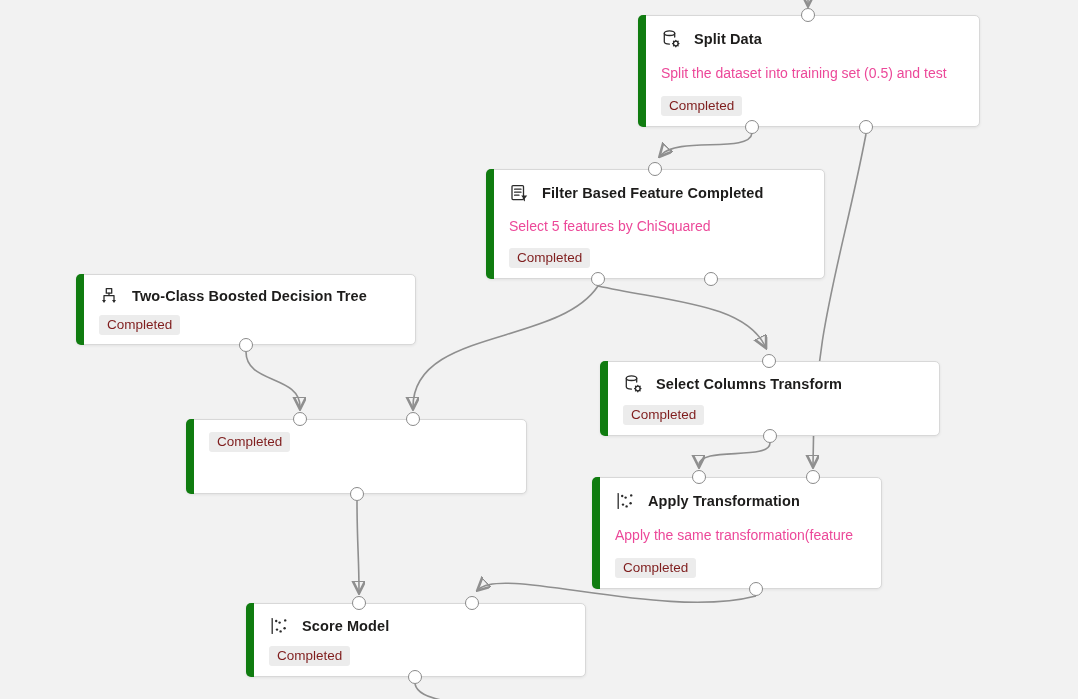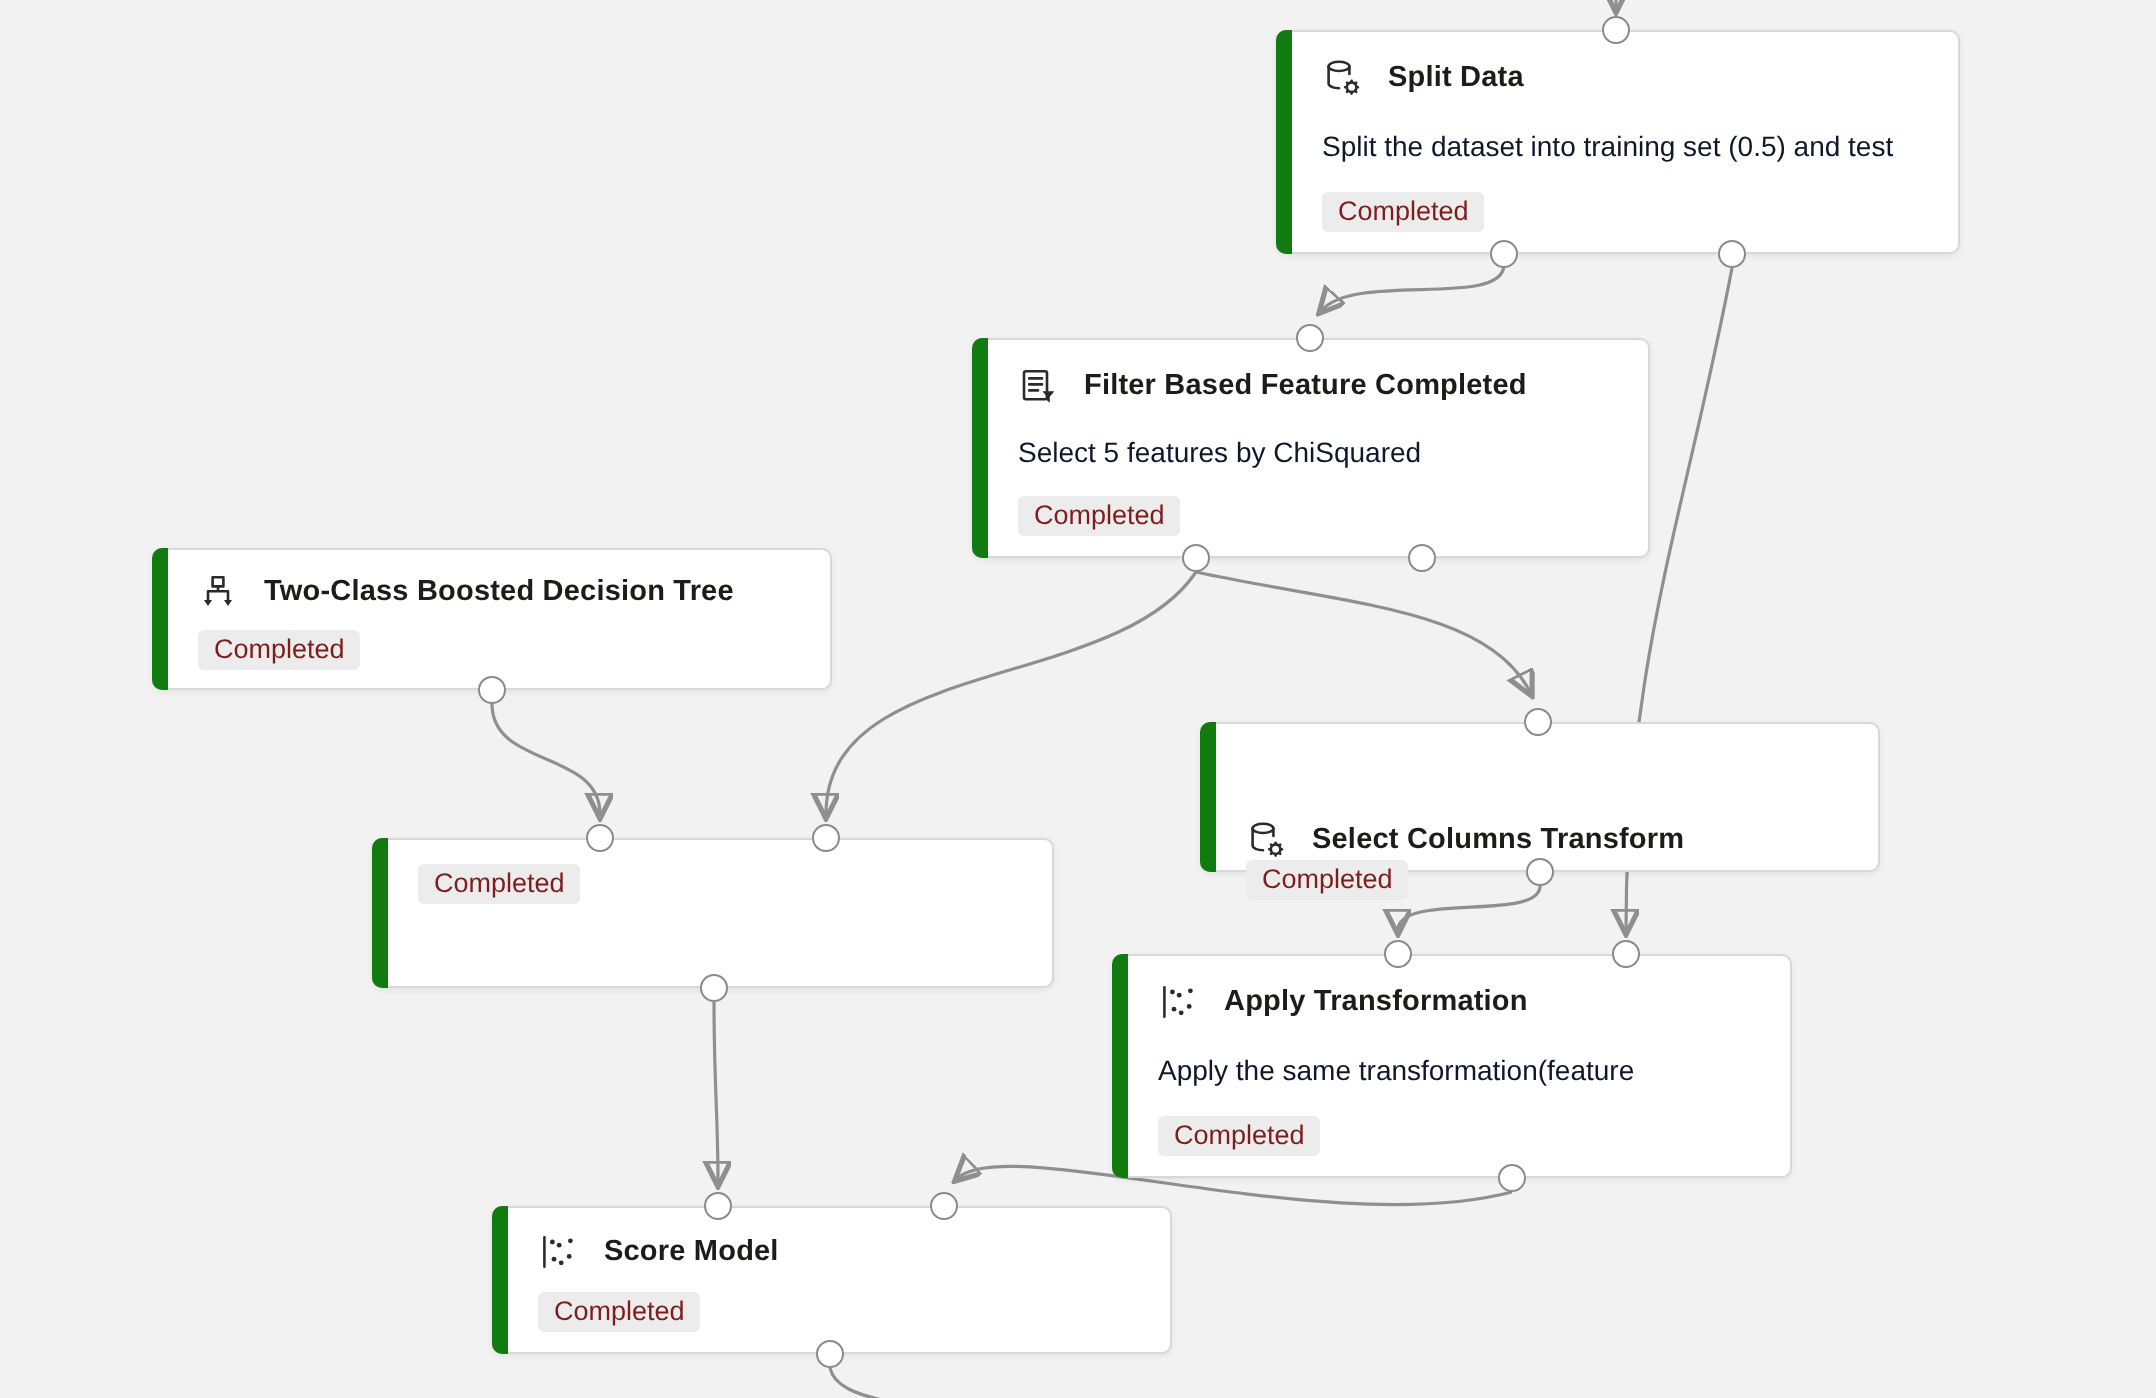--- a/index.html
+++ b/index.html
@@ -10,21 +10,21 @@
   .node{position:absolute;z-index:2;background:#ffffff;border:1px solid #d8d8d8;border-radius:5px;
         box-shadow:0 1px 3px rgba(0,0,0,0.07);box-sizing:border-box;}
   .bar{position:absolute;left:-1px;top:-1px;bottom:-1px;width:8px;background:#107c10;
        border-radius:5px 0 0 5px;}
   .content{position:absolute;left:8px;right:0;top:0;bottom:0;padding:13px 14px 10px 14px;
            display:flex;flex-direction:column;justify-content:space-between;}
   .title-row{display:flex;align-items:center;gap:13px;}
   .icon{width:20px;height:20px;flex:0 0 20px;display:inline-flex;}
   .icon svg{width:20px;height:20px;}
   .title{font-size:14.5px;font-weight:700;color:#1d1c1b;letter-spacing:.1px;white-space:nowrap;}
-  .desc{font-size:14px;color:#0f172a;white-space:nowrap;overflow:hidden;}
+  .desc{font-size:14px;color:#ec4899;white-space:nowrap;overflow:hidden;}
   .badge{align-self:flex-start;background:#ececec;border-radius:3px;padding:2px 8px 3px 8px;
          font-size:13.5px;color:#7f1d1d;}
   .port{position:absolute;z-index:3;width:14px;height:14px;border-radius:50%;background:#ffffff;
         border:1.6px solid #8a8a8a;box-sizing:border-box;}
   .nodeicon{stroke:#2b2b2b;stroke-width:1.3;fill:none;stroke-linecap:round;stroke-linejoin:round;}
   .nodeicon .f{fill:#2b2b2b;stroke:none;}
 </style>
 </head>
 <body>
 
@@ -98,21 +98,21 @@
             </svg>
         </span>
         <span class="title">Two-Class Boosted Decision Tree</span>
       </div>
       <div class="badge">Completed</div>
     </div>
   </div>
 
   <div class="node" style="left:600px;top:361px;width:340px;height:75px">
     <div class="bar"></div>
-    <div class="content" style="padding-top:12px;padding-bottom:10px;margin-top:36px;">
+    <div class="content" style="padding-top:12px;padding-bottom:10px;">
       <div class="title-row">
         <span class="icon">
           <svg viewBox="0 0 20 20" class="nodeicon">
               <ellipse cx="8.5" cy="4.2" rx="5.2" ry="2.3"></ellipse>
               <path d="M3.3,4.2 V12.8 c0,1.3 2.3,2.3 5.2,2.3 M13.7,4.2 V8"></path>
               <circle cx="14.8" cy="14.6" r="2.4"></circle>
               <path d="M14.8,11.4 V12.2 M14.8,17 V17.8 M11.6,14.6 H12.4 M17.2,14.6 H18 M12.5,12.3 L13.1,12.9 M16.5,16.3 L17.1,16.9 M17.1,12.3 L16.5,12.9 M13.1,16.3 L12.5,16.9"></path>
             </svg>
         </span>
         <span class="title">Select Columns Transform</span>
@@ -121,21 +121,21 @@
     </div>
   </div>
 
   <div class="node" style="left:186px;top:419px;width:341px;height:75px">
     <div class="bar"></div>
     <div class="content" style="padding-top:12px;padding-bottom:10px;">
       <div class="badge">Completed</div>
     </div>
   </div>
 
-  <div class="node" style="left:556px;top:477px;width:340px;height:112px">
+  <div class="node" style="left:592px;top:477px;width:290px;height:112px">
     <div class="bar"></div>
     <div class="content">
       <div class="title-row">
         <span class="icon">
           <svg viewBox="0 0 20 20" class="nodeicon">
               <path d="M3.2,2.6 V17.4"></path>
               <circle class="f" cx="7.2" cy="5" r="1.2"></circle>
               <circle class="f" cx="10.6" cy="6.6" r="1.2"></circle>
               <circle class="f" cx="16.2" cy="4.4" r="1.2"></circle>
               <circle class="f" cx="8" cy="13.6" r="1.2"></circle>

